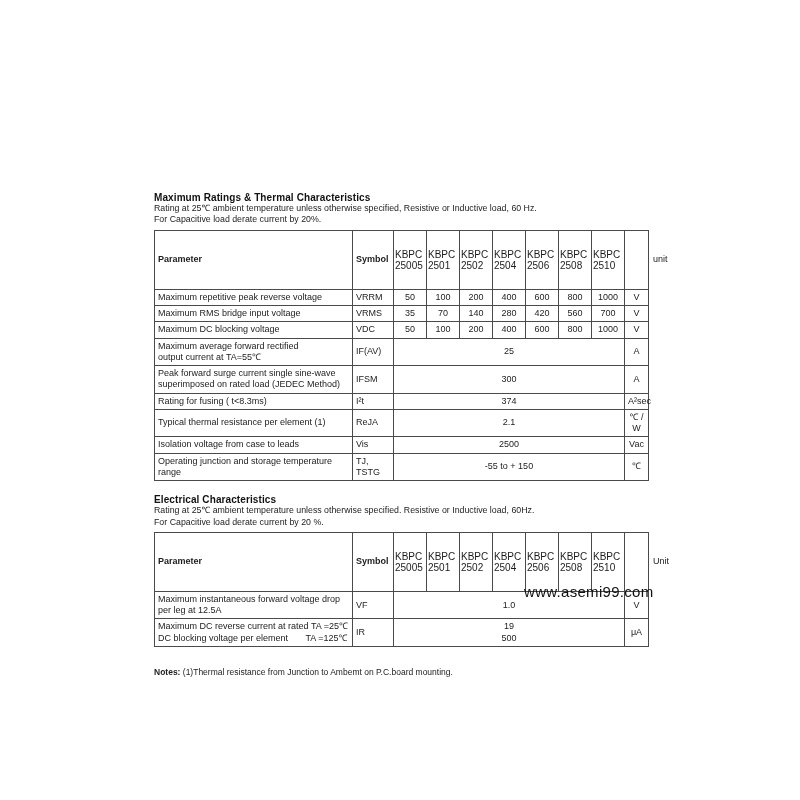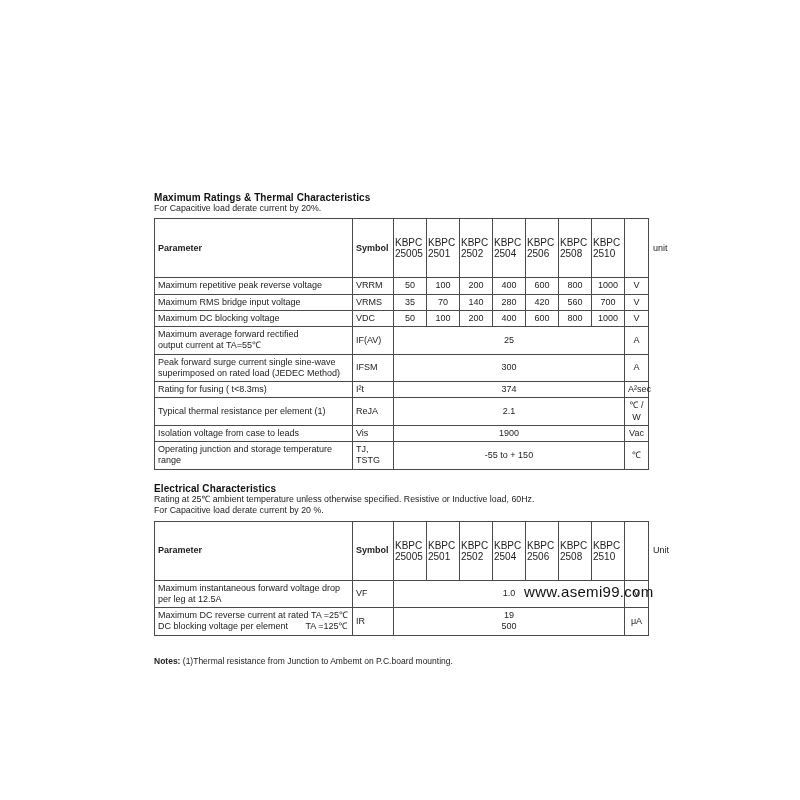--- a/index.html
+++ b/index.html
@@ -21,20 +21,21 @@
   .notes { font-size:8.5px; margin-top:20px; color:#222; }
   .notes b { font-weight:bold; }
   .website { position:absolute; left:524px; top:583px; font-size:15px; color:#111; letter-spacing:0.3px; }
 </style>
 </head>
 <body>
 
 <div class="content">
 
   <div class="section-title">Maximum Ratings &amp; Thermal Characteristics</div>
+  <div class="subtitle">Rating at 25℃ ambient temperature unless otherwise specified, Resistive or Inductive load, 60 Hz.</div>
   <div class="subtitle">For Capacitive load derate current by 20%.</div>
 
   <table>
     <colgroup>
       <col style="width:198px">
         <col style="width:41px">
       <col style="width:33px">
         <col style="width:33px">
         <col style="width:33px">
         <col style="width:33px">
@@ -121,21 +122,21 @@
     </tr>
     <tr>
       <td>Typical  thermal resistance per element (1)</td>
       <td class="sym">ReJA</td>
       <td class="val" colspan="7">2.1</td>
       <td class="unit">℃ / W</td>
     </tr>
     <tr>
       <td>Isolation voltage from case to leads</td>
       <td class="sym">Vis</td>
-      <td class="val" colspan="7">1900</td>
+      <td class="val" colspan="7">2500</td>
       <td class="unit">Vac</td>
     </tr>
     <tr>
       <td>Operating junction and storage temperature
 range</td>
       <td class="sym">TJ,
 TSTG</td>
       <td class="val" colspan="7">-55 to + 150</td>
       <td class="unit">℃</td>
     </tr>

